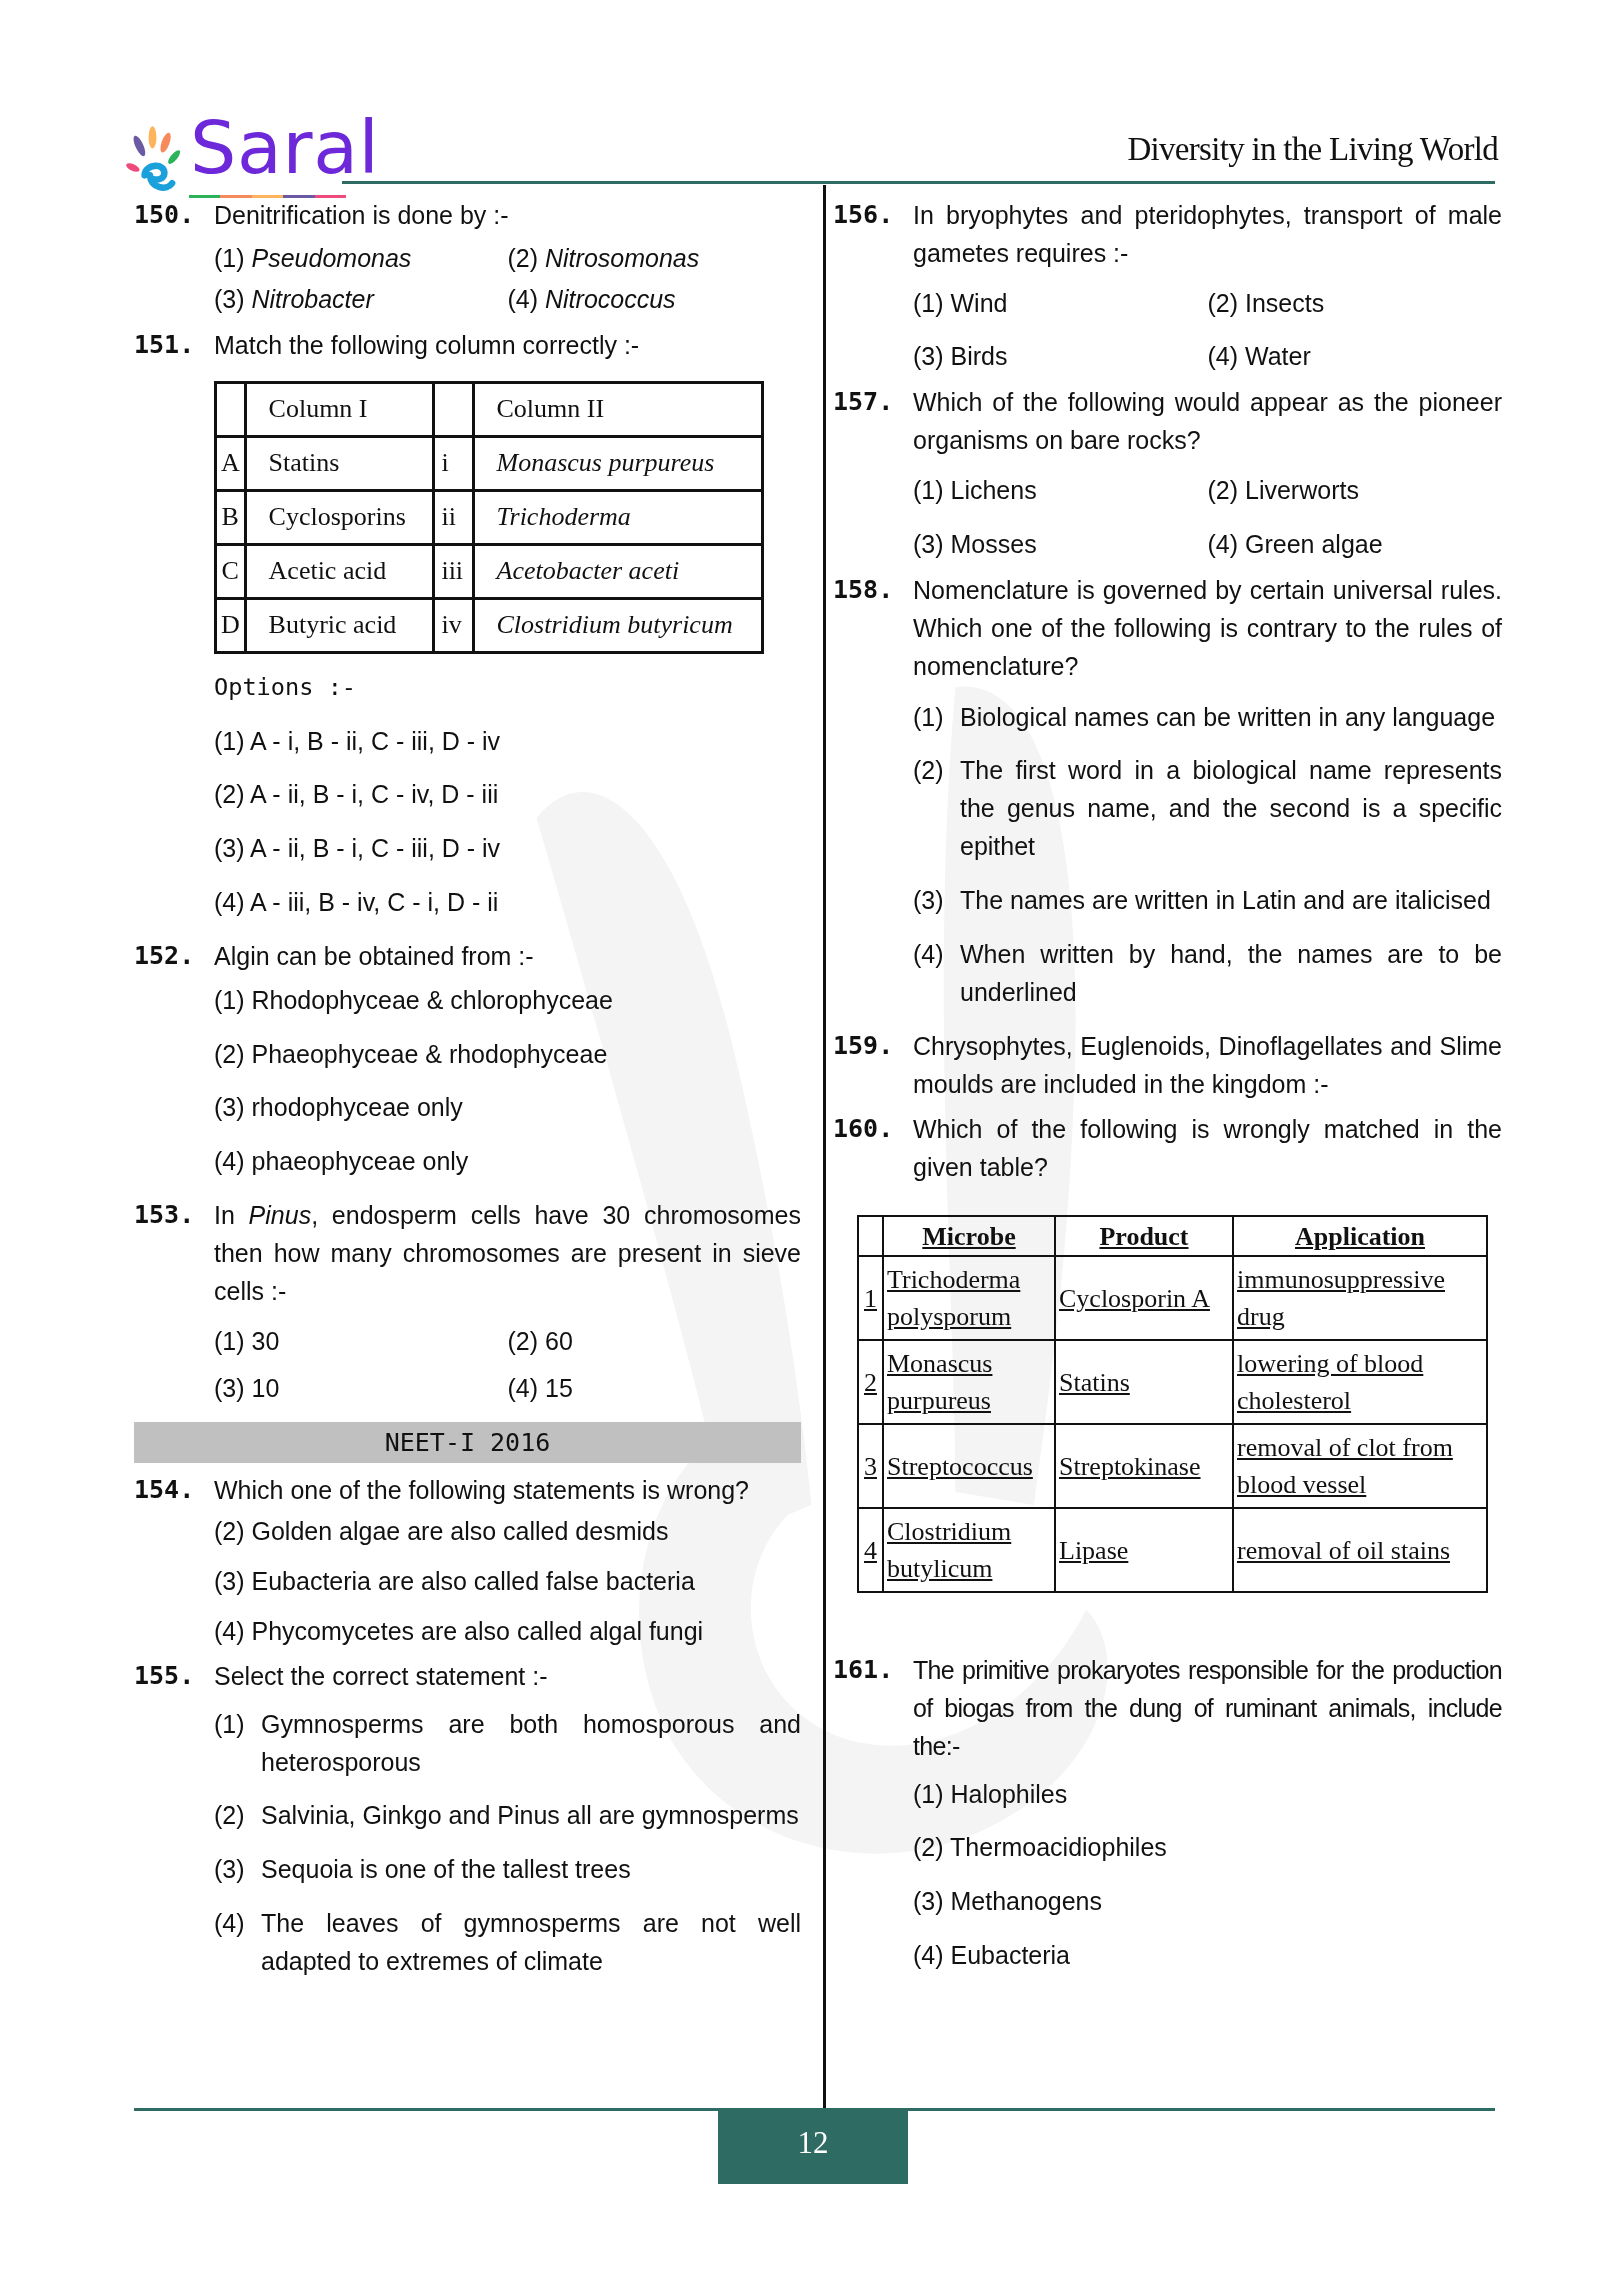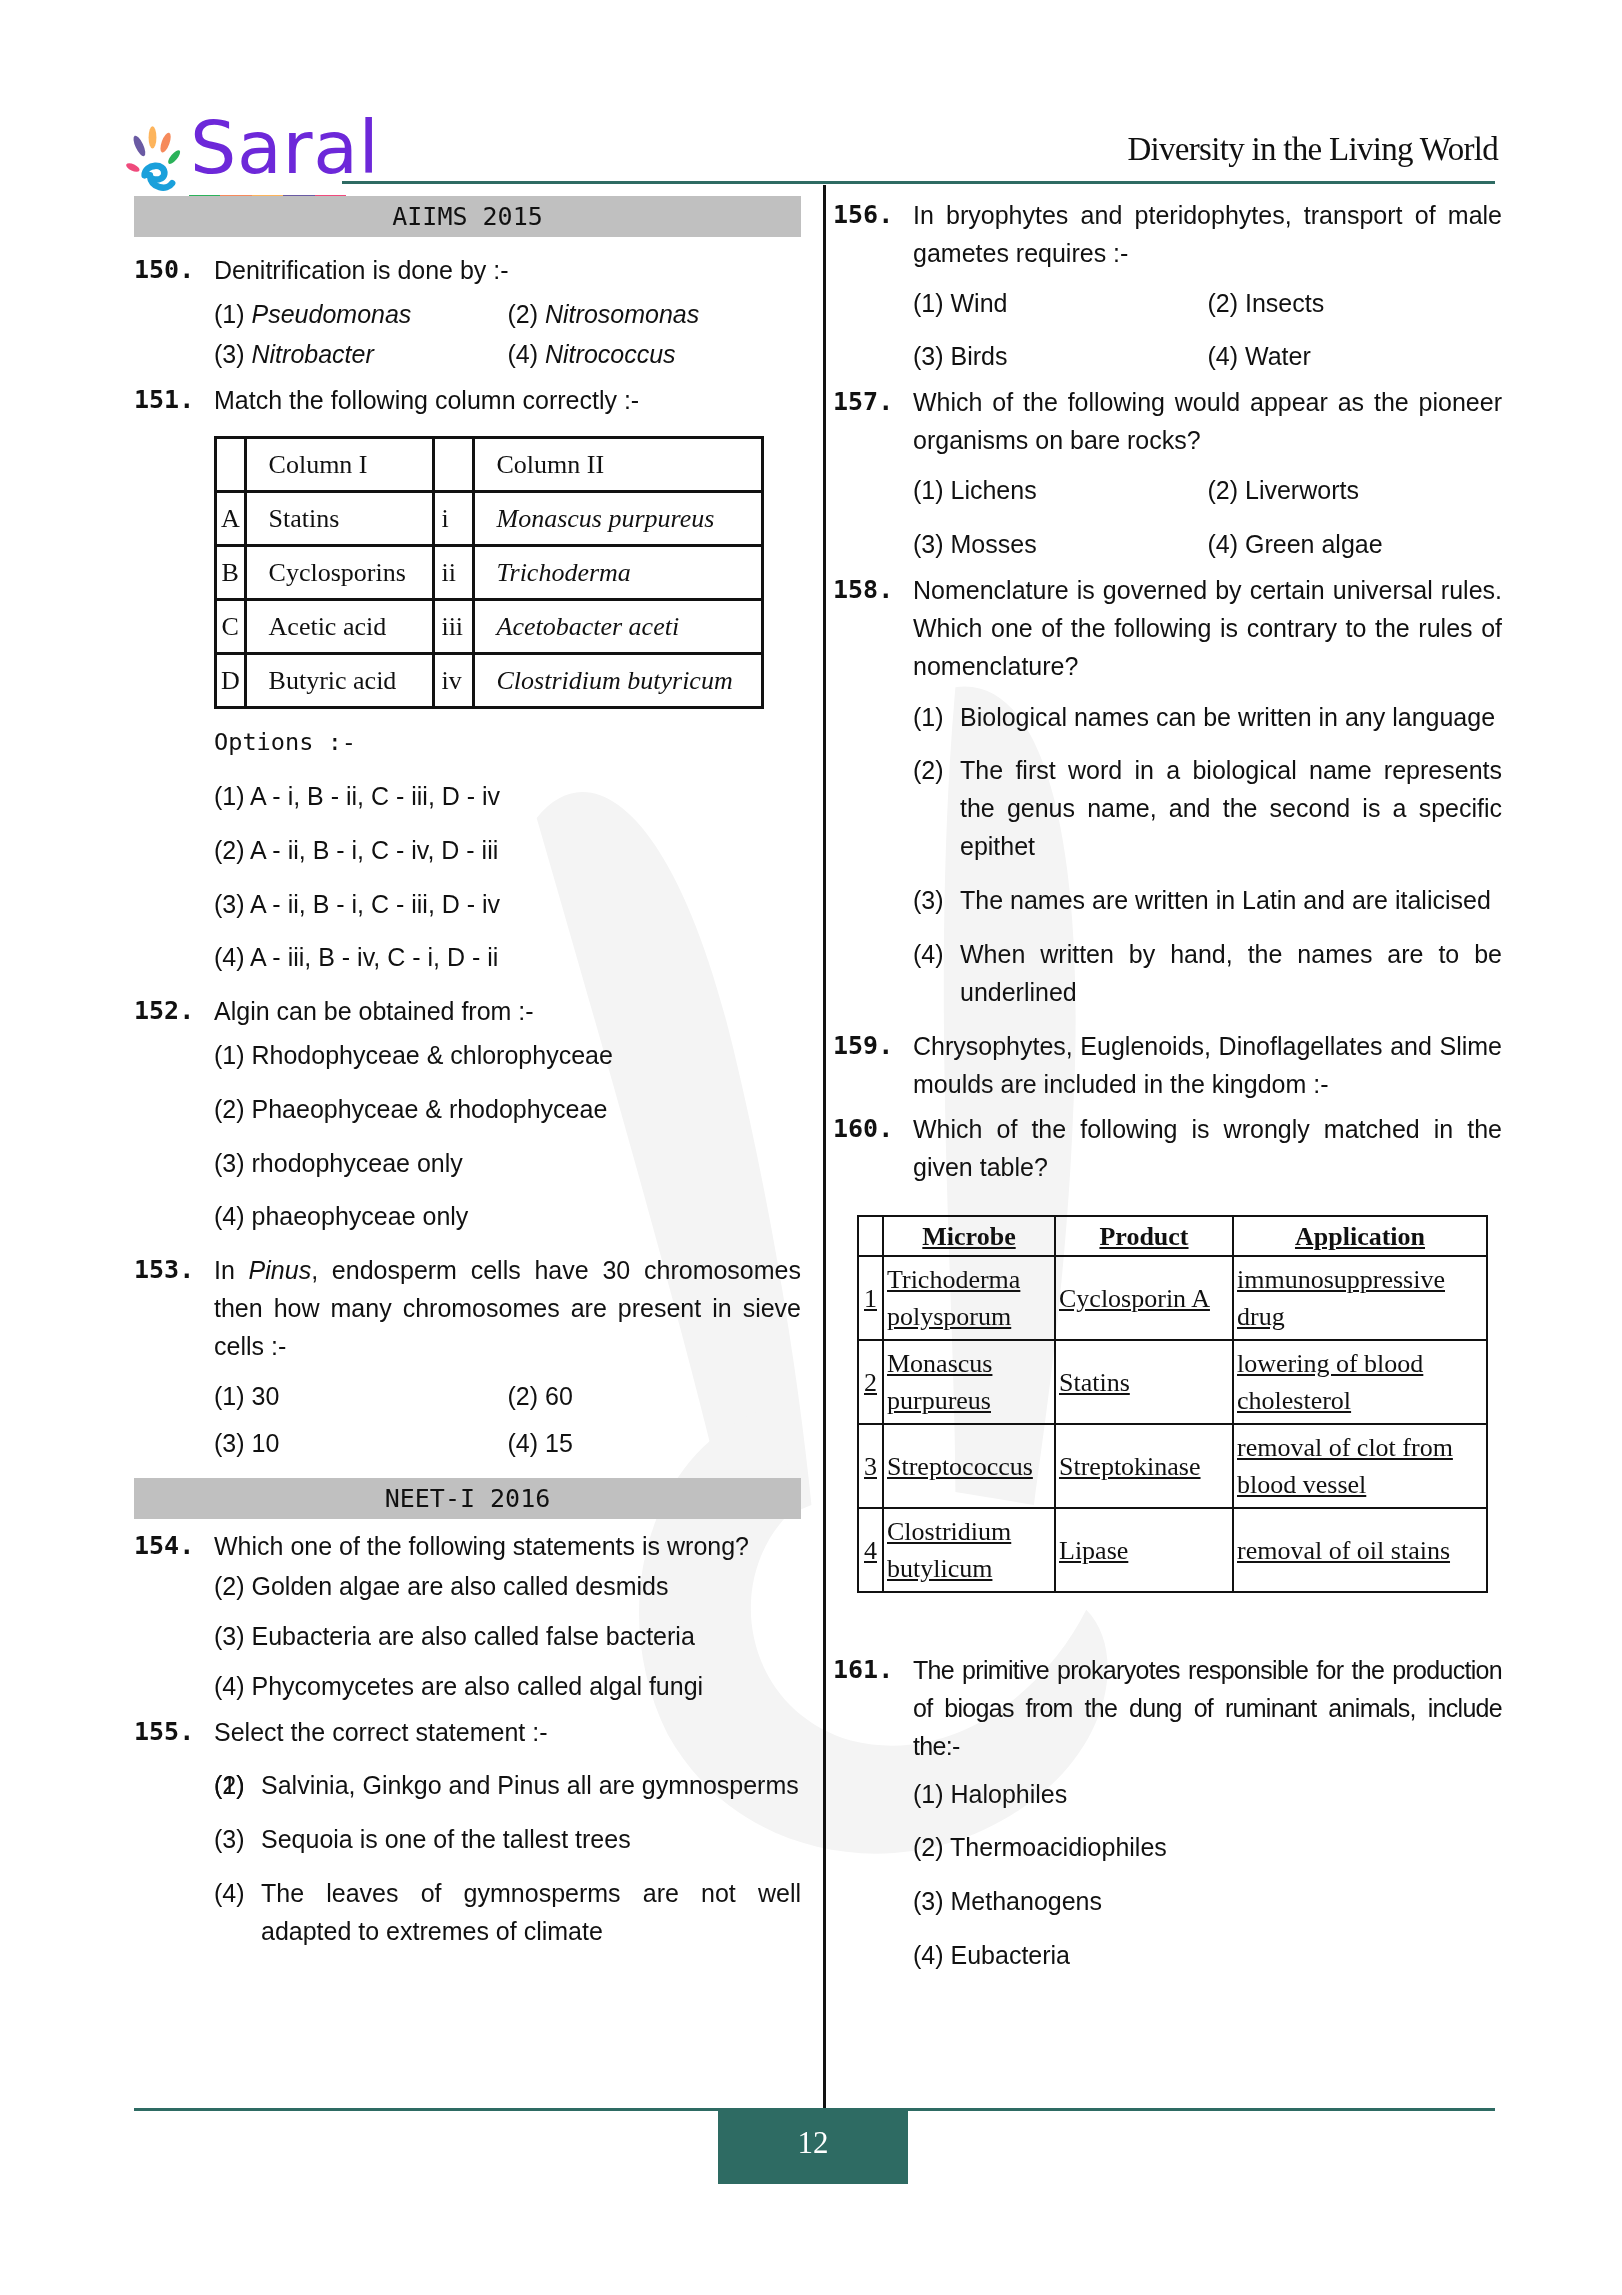--- a/index.html
+++ b/index.html
@@ -70,21 +70,20 @@
       <span style="background:#6a5aa3"></span>
       <span style="background:#ef4a7c"></span>
   </div>
 </div>
 <div class="header-rule"></div>
 <div class="chapter-title">Diversity in the Living World</div>
 
 <div class="col-divider"></div>
 
 <div class="col col-left">
-  <div class="section-banner">AIIMS 2015</div>
 
   <div class="q">
     <span class="qnum">150.</span>
     <div class="qtext">Denitrification is done by :-</div>
     <div class="opts2" style="row-gap:2.6px;">
       <div><span>(1)</span> <i>Pseudomonas</i></div>
       <div><span>(2)</span> <i>Nitrosomonas</i></div>
       <div><span>(3)</span> <i>Nitrobacter</i></div>
       <div><span>(4)</span> <i>Nitrococcus</i></div>
     </div>
@@ -167,21 +166,21 @@
       <div class="opt" style="margin-bottom:11.8px">(2) Golden algae are also called desmids</div>
       <div class="opt" style="margin-bottom:11.8px">(3) Eubacteria are also called false bacteria</div>
       <div class="opt" style="margin-bottom:5.2px">(4) Phycomycetes are also called algal fungi</div>
     </div>
   </div>
 
   <div class="q">
     <span class="qnum">155.</span>
     <div class="qtext">Select the correct statement :-</div>
     <div style="margin-top:9.2px;">
-      <div class="opt-hang"><span class="n">(1)</span></div>
+      <div class="opt-hang"><span class="n">(1)</span><span>Gymnosperms are both homosporous and heterosporous</span></div>
       <div class="opt-hang"><span class="n">(2)</span><span>Salvinia, Ginkgo and Pinus all are gymnosperms</span></div>
       <div class="opt-hang"><span class="n">(3)</span><span>Sequoia is one of the tallest trees</span></div>
       <div class="opt-hang"><span class="n">(4)</span><span>The leaves of gymnosperms are not well adapted to extremes of climate</span></div>
     </div>
   </div>
 </div>
 
 <div class="col col-right" style="top:196px;">
   <div class="q">
     <span class="qnum">156.</span>

